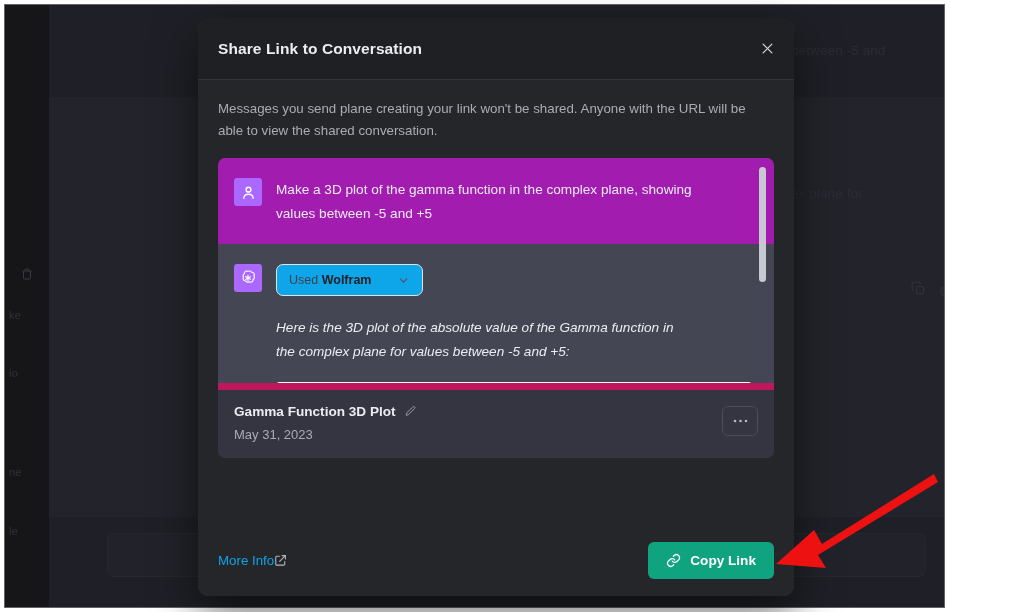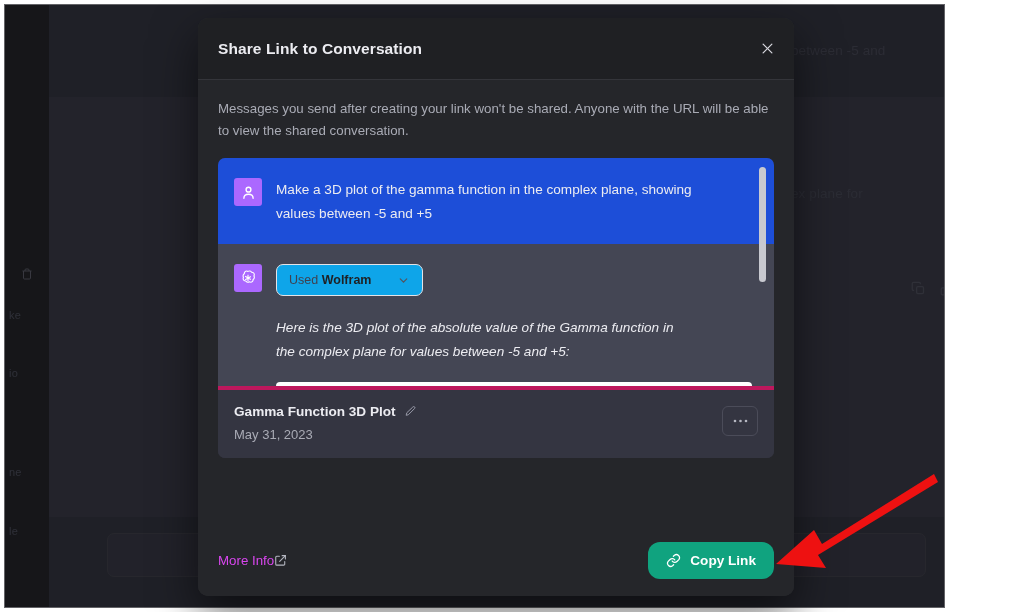--- a/index.html
+++ b/index.html
@@ -148,21 +148,21 @@
   #preview-scroll {
     position: relative;
     flex: 1 1 auto;
     overflow: hidden;
   }
   .msg-row {
     display: flex;
     padding: 20px 22px 18px 16px;
     gap: 14px;
   }
-  .msg-row.user   { background: #1d4ed8; }
+  .msg-row.user   { background: #a21caf; }
   .msg-row.assist { background: #444654; }
   .avatar {
     flex: 0 0 auto;
     width: 28px; height: 28px;
     border-radius: 3px;
     display: flex; align-items: center; justify-content: center;
     background: #ab68ff;
   }
   .msg-text {
     font-size: 13.6px;
@@ -207,21 +207,21 @@
     border-radius: 4px;
     cursor: pointer;
   }
 
   
   #preview-footer {
     flex: 0 0 auto;
     position: relative;
     background: #343541;
     padding: 14px 16px 16px 16px;
-    border-top: 4px solid #be185d;
+    border-top: 7px solid #be185d;
   }
   #conv-title-row {
     display: flex; align-items: center; gap: 8px;
   }
   #conv-title {
     font-size: 13.6px;
     font-weight: bold;
     color: #ececf1;
   }
   #conv-date {
@@ -250,31 +250,31 @@
     background: #25262a;
     display: flex;
     align-items: center;
     justify-content: space-between;
     padding: 0 20px;
   }
   #more-info {
     display: inline-flex;
     align-items: center;
     font-size: 13.3px;
-    color: #d946ef;
+    color: #0ea5e9;
     cursor: pointer;
     background: none; border: none;
   }
   #copy-link-btn {
     display: inline-flex;
     align-items: center;
     gap: 9px;
     background: #10a37f;
     border: none;
-    border-radius: 12px;
+    border-radius: 6px;
     color: #ffffff;
     font-size: 13.6px;
     font-weight: bold;
     padding: 11px 18px;
     cursor: pointer;
   }
 
   
   #red-arrow {
     position: absolute;
@@ -329,21 +329,21 @@
       <button id="close-btn" aria-label="close">
         <svg width="15" height="15" viewBox="0 0 24 24" fill="none" stroke="#d2d3da" stroke-width="2" stroke-linecap="round">
           <line x1="5" y1="5" x2="19" y2="19"></line>
           <line x1="19" y1="5" x2="5" y2="19"></line>
         </svg>
       </button>
     </div>
 
     <div id="modal-body">
 
-      <div id="modal-desc">Messages you send after creating your link won't be shared. Anyone with the URL will be able to view the shared conversation.</div>
+      <div id="modal-desc">Messages you send plane creating your link won't be shared. Anyone with the URL will be able to view the shared conversation.</div>
 
       <div id="preview-card">
 
         <div id="preview-scroll">
 
           <div class="msg-row user">
             <div class="avatar">
               <svg width="17" height="17" viewBox="0 0 24 24" fill="none" stroke="#ffffff" stroke-width="2" stroke-linecap="round">
                 <circle cx="12" cy="8" r="3.4"></circle>
                 <path d="M5.5 20c0-3.4 2.9-5.6 6.5-5.6s6.5 2.2 6.5 5.6"></path>

